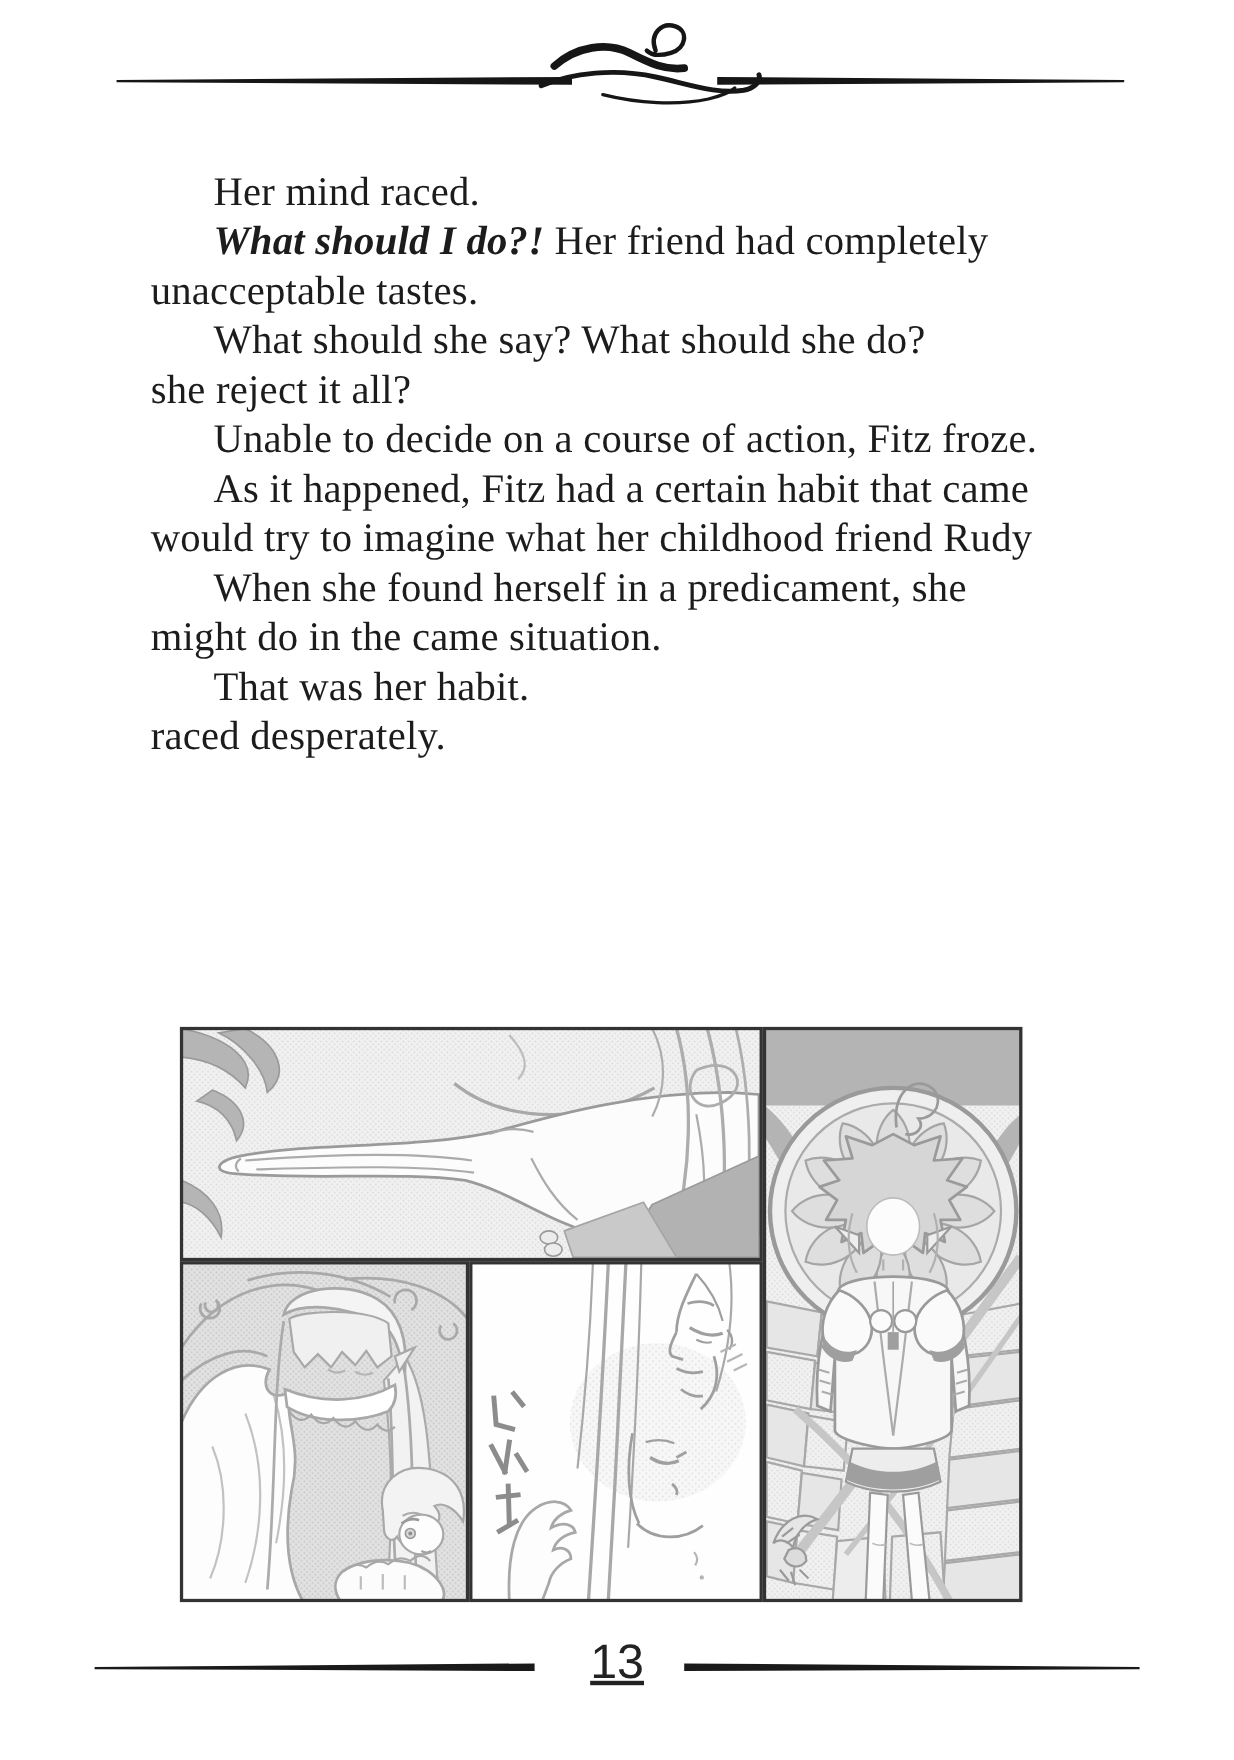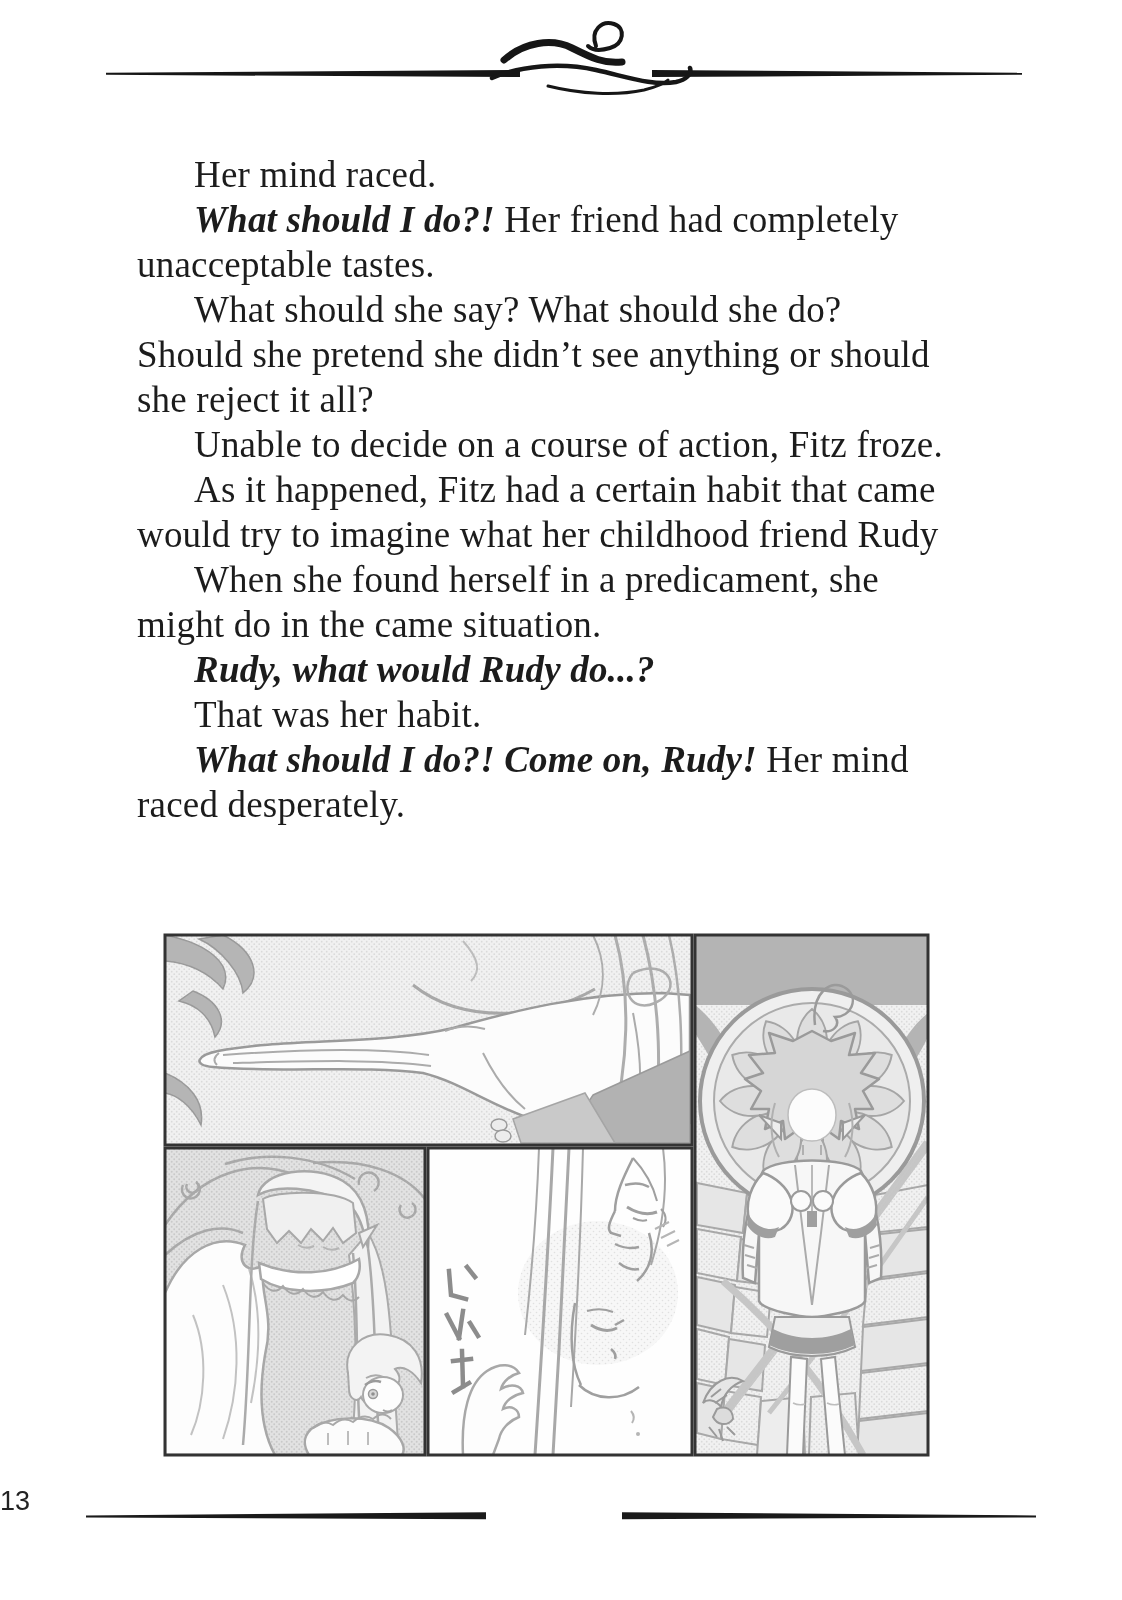--- a/index.html
+++ b/index.html
@@ -8,22 +8,22 @@
   .abs{position:absolute;}
   
   #header-rule{left:0;top:0;width:1122px;height:140px;}
   #footer-rule{left:0;top:1477px;width:1122px;height:80px;}
   
   .textblock{left:137px;top:152px;width:870px;}
   .line{font-size:37px;line-height:45px;white-space:nowrap;letter-spacing:0.2px;}
   .line.indent{padding-left:57px;}
   .it{font-style:italic;font-weight:bold;}
   
-  .pagenum{left:0;top:1486px;width:1122px;
-           font-family:"Liberation Sans", sans-serif;font-size:27px;color:#222;}
+  .pagenum{left:0;top:1486px;width:1122px;text-align:center;
+           font-family:"Liberation Sans", sans-serif;font-size:44px;color:#222;text-decoration:underline;}
   
   #manga{left:163px;top:933px;width:767px;height:524px;}
   svg{display:block;}
 </style>
 </head>
 <body>
 
 <div class="page">
 
   <svg id="header-rule" class="abs" viewBox="0 0 1122 140" aria-hidden="true">
@@ -35,30 +35,27 @@
       <path d="M492,78 C520,66 560,62 596,70 C628,77 652,86 676,82 C686,80 692,74 690,68" stroke-width="4.5"></path>
       <path d="M548,86 C580,94 616,96 644,90 C656,87 664,84 668,80" stroke-width="3"></path>
     </g>
   </svg>
 
   <div class="abs textblock">
     <div class="line indent"><span class="it"></span><span>Her mind raced.</span></div>
     <div class="line indent"><span class="it">What should I do?!</span><span> Her friend had completely</span></div>
     <div class="line"><span class="it"></span><span>unacceptable tastes.</span></div>
     <div class="line indent"><span class="it"></span><span>What should she say? What should she do?</span></div>
-    <div class="line"><span class="it"></span><span>Should she pretend she didn’t see anything or should</span></div>
     <div class="line"><span class="it"></span><span>she reject it all?</span></div>
     <div class="line indent"><span class="it"></span><span>Unable to decide on a course of action, Fitz froze.</span></div>
     <div class="line indent"><span class="it"></span><span>As it happened, Fitz had a certain habit that came</span></div>
     <div class="line"><span class="it"></span><span>would try to imagine what her childhood friend Rudy</span></div>
     <div class="line indent"><span class="it"></span><span>When she found herself in a predicament, she</span></div>
     <div class="line"><span class="it"></span><span>might do in the came situation.</span></div>
-    <div class="line indent"><span class="it">Rudy, what would Rudy do...?</span><span></span></div>
     <div class="line indent"><span class="it"></span><span>That was her habit.</span></div>
-    <div class="line indent"><span class="it">What should I do?! Come on, Rudy!</span><span> Her mind</span></div>
     <div class="line"><span class="it"></span><span>raced desperately.</span></div>
   </div>
 
   <svg id="manga" class="abs" viewBox="0 0 767 524" aria-hidden="true">
     <defs>
       <pattern id="htA" width="5" height="5" patternUnits="userSpaceOnUse">
         <rect width="5" height="5" fill="#f1f1f1"></rect>
         <circle cx="1.2" cy="1.2" r="0.85" fill="#dadada"></circle>
         <circle cx="3.7" cy="3.7" r="0.85" fill="#dadada"></circle>
       </pattern>

